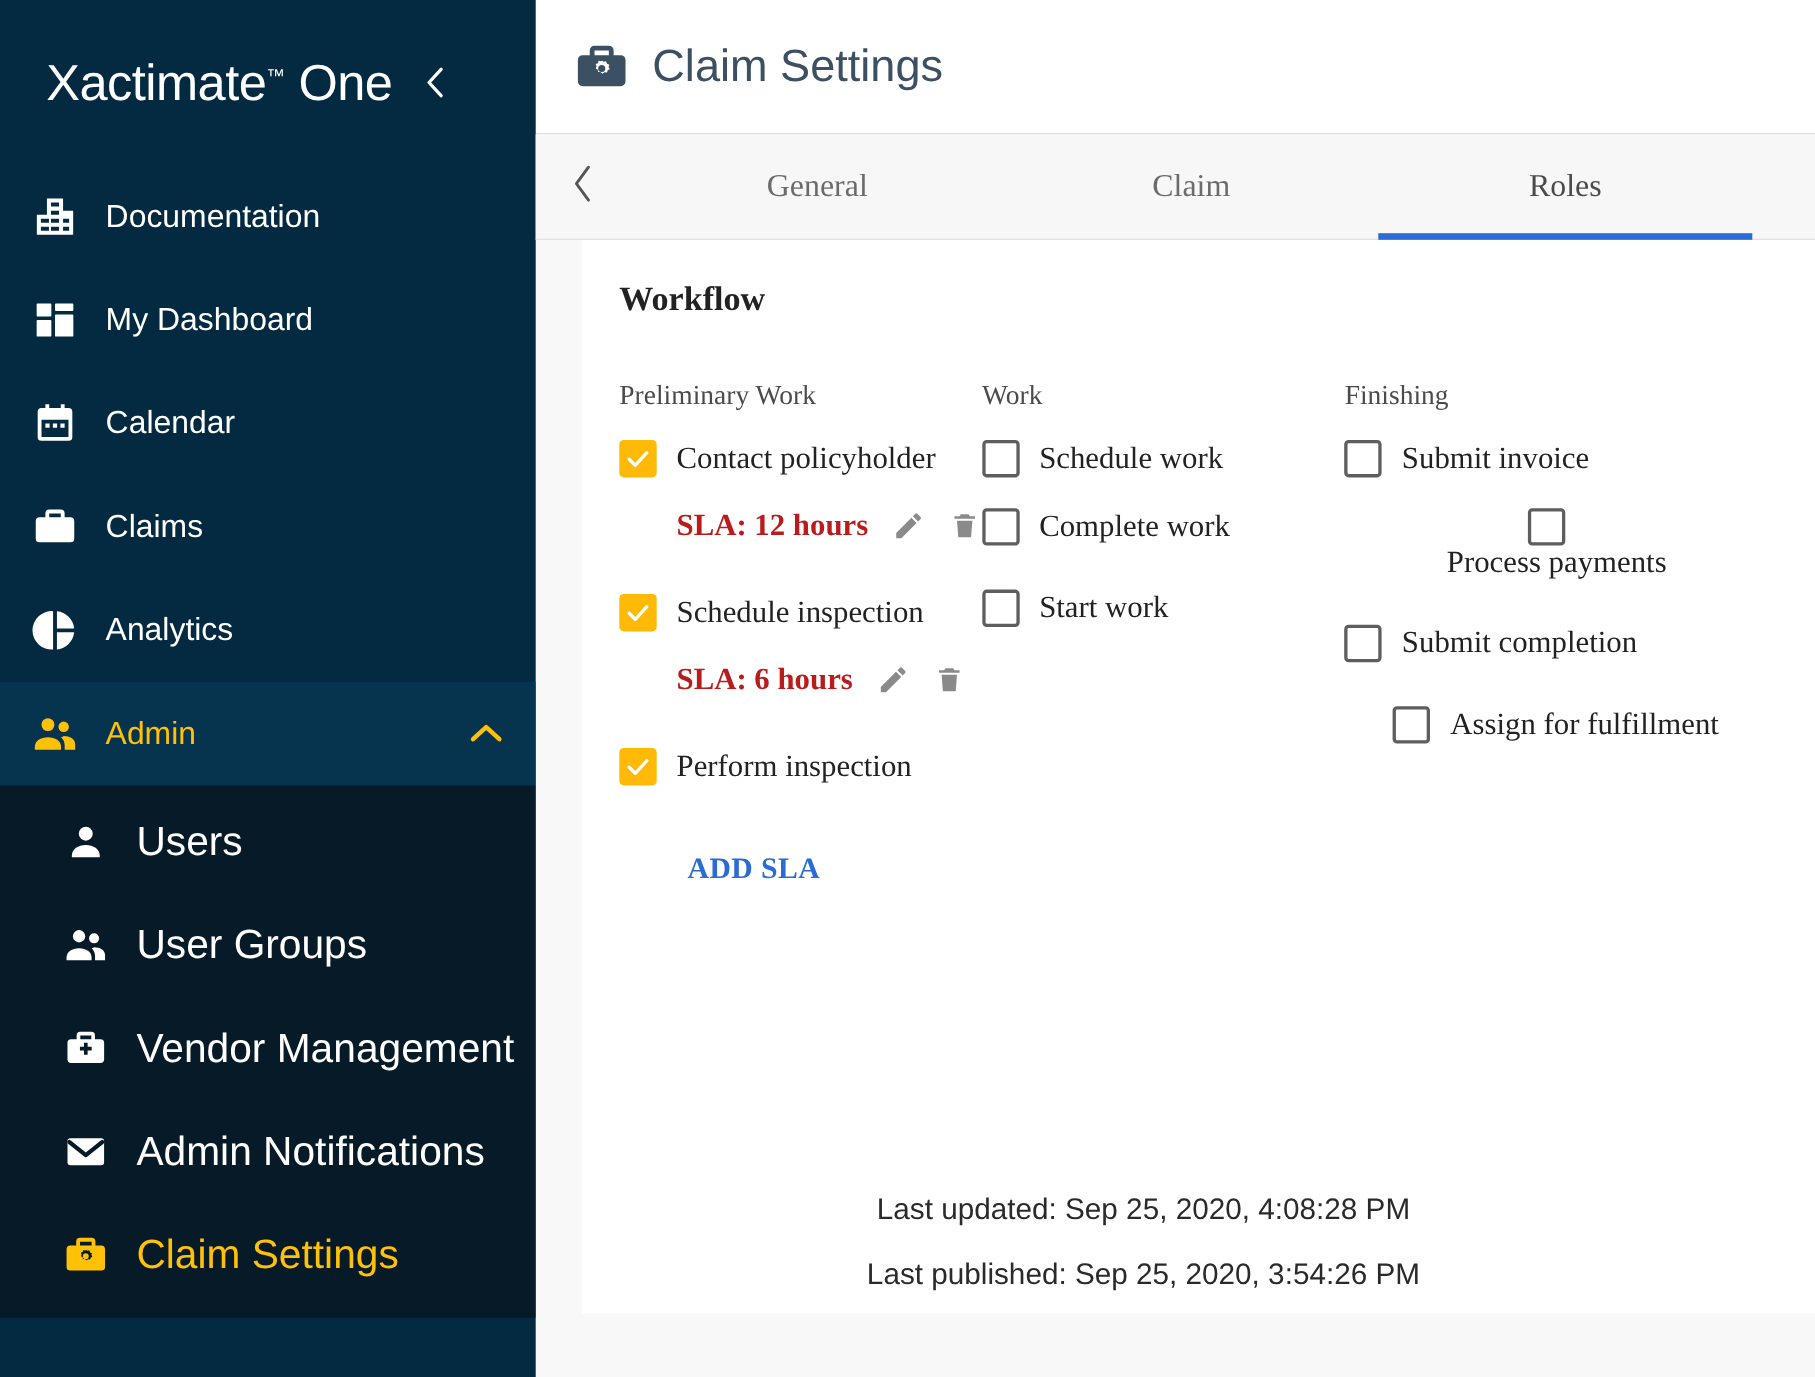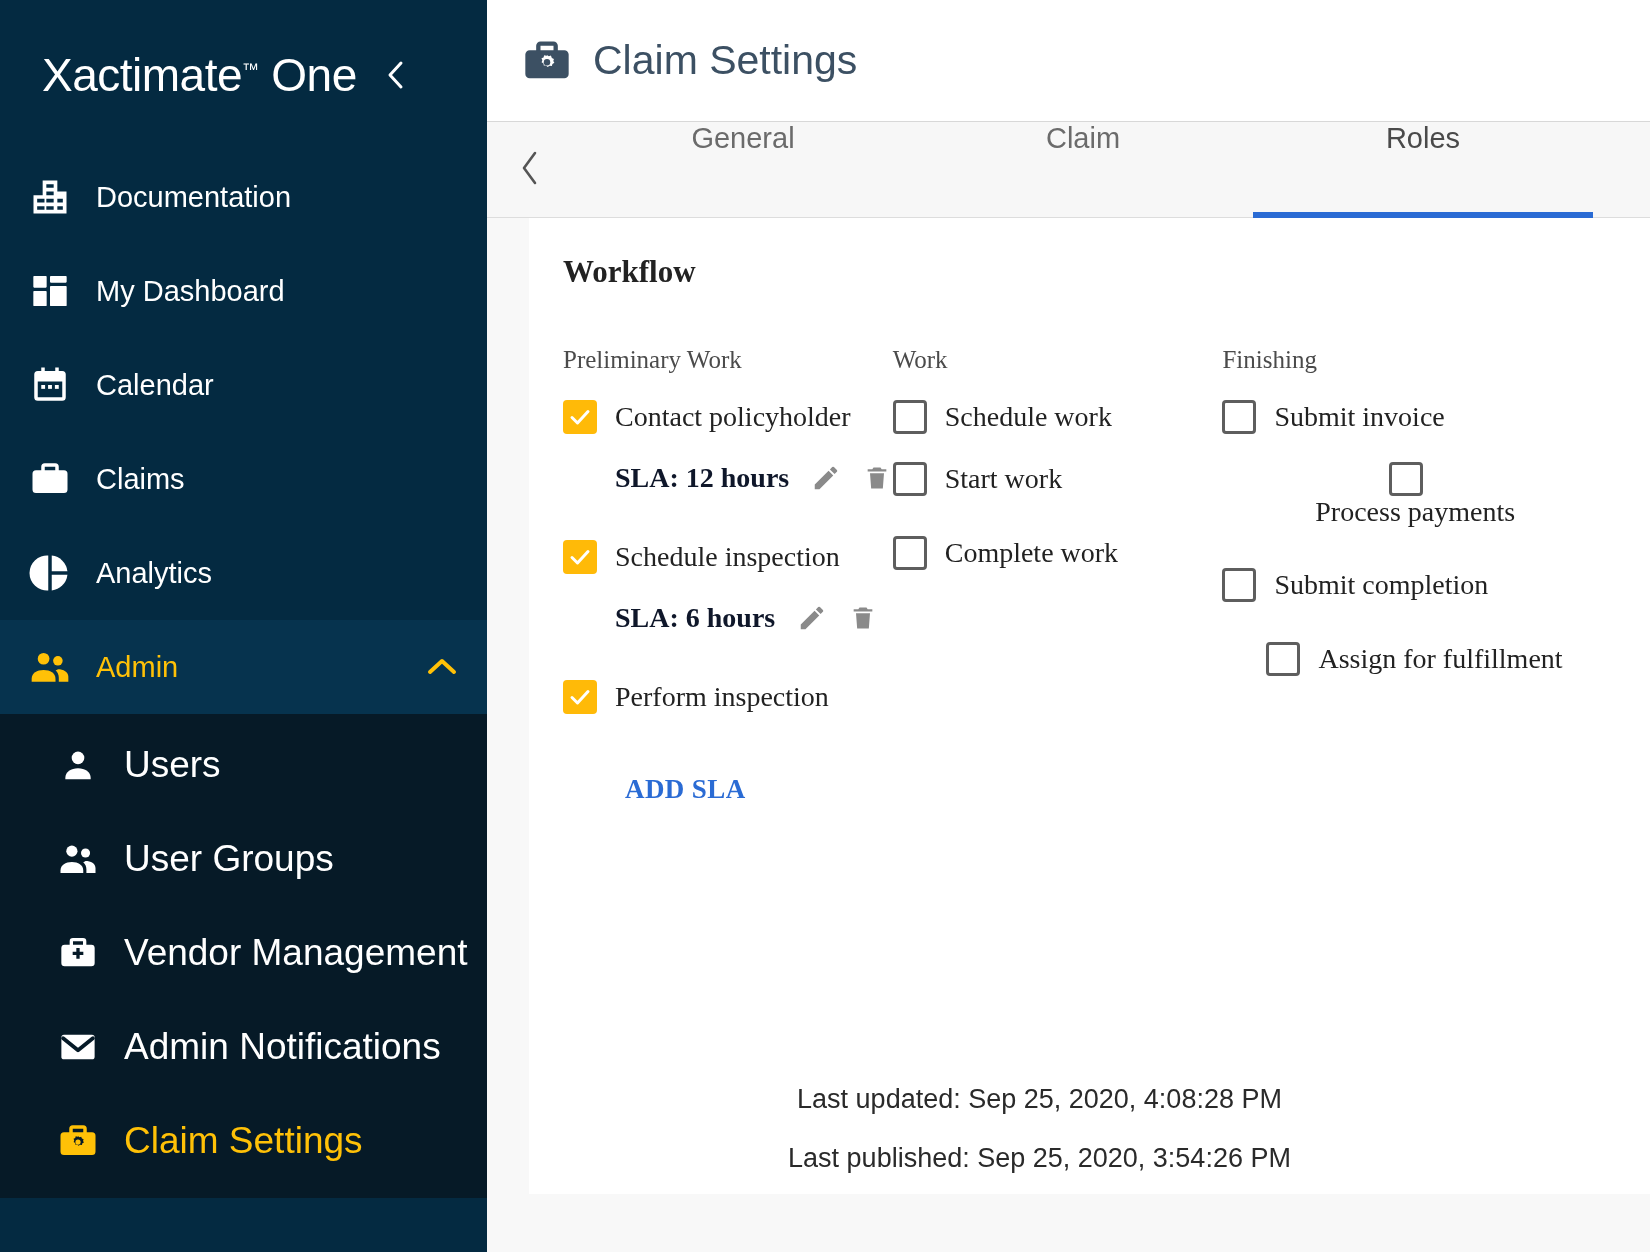--- a/index.html
+++ b/index.html
@@ -135,26 +135,28 @@
     position: relative;
   }
   .tabs-back {
     width: 86px;
     display: flex; align-items: center; justify-content: center;
     cursor: pointer;
   }
   .tab {
     flex: 1;
     display: flex;
+    align-items: center;
     justify-content: center;
     font-size: 29px;
     color: #6b6b6b;
     cursor: pointer;
     position: relative;
     max-width: 340px;
+    font-family: Liberation Serif, serif;
   }
   .tab.active { color: #4a4a4a; }
   .tab.active::after {
     content: "";
     position: absolute;
     left: 0; right: 0; bottom: -1px;
     height: 6px;
     background: #2a6bd4;
   }
 
@@ -220,21 +222,21 @@
   .sla-row {
     display: flex;
     align-items: center;
     margin-left: 52px;
     margin-bottom: 46px;
     margin-top: 6px;
   }
   .sla-text {
     font-size: 28px;
     font-weight: bold;
-    color: #0f172a;
+    color: #b91c1c;
     white-space: nowrap;
   }
   .sla-icon {
     margin-left: 22px;
     cursor: pointer;
     display: flex;
     align-items: center;
   }
   .addsla {
     margin-left: 62px;
@@ -518,25 +520,25 @@
 
             <div class="col col-2">
               <div class="col-head">Work</div>
 
               <div class="chk-row">
                 <span class="cbox unchecked"></span>
                 <span class="chk-label">Schedule work</span>
               </div>
               <div class="chk-row" style="margin-bottom:40px;">
                 <span class="cbox unchecked"></span>
+                <span class="chk-label">Complete work</span>
+              </div>
+              <div class="chk-row" style="margin-bottom:40px;">
+                <span class="cbox unchecked"></span>
                 <span class="chk-label">Start work</span>
-              </div>
-              <div class="chk-row" style="margin-bottom:40px;">
-                <span class="cbox unchecked"></span>
-                <span class="chk-label">Complete work</span>
               </div>
             </div>
 
             <div class="col col-3">
               <div class="col-head">Finishing</div>
 
               <div class="chk-row">
                 <span class="cbox unchecked"></span>
                 <span class="chk-label">Submit invoice</span>
               </div>

